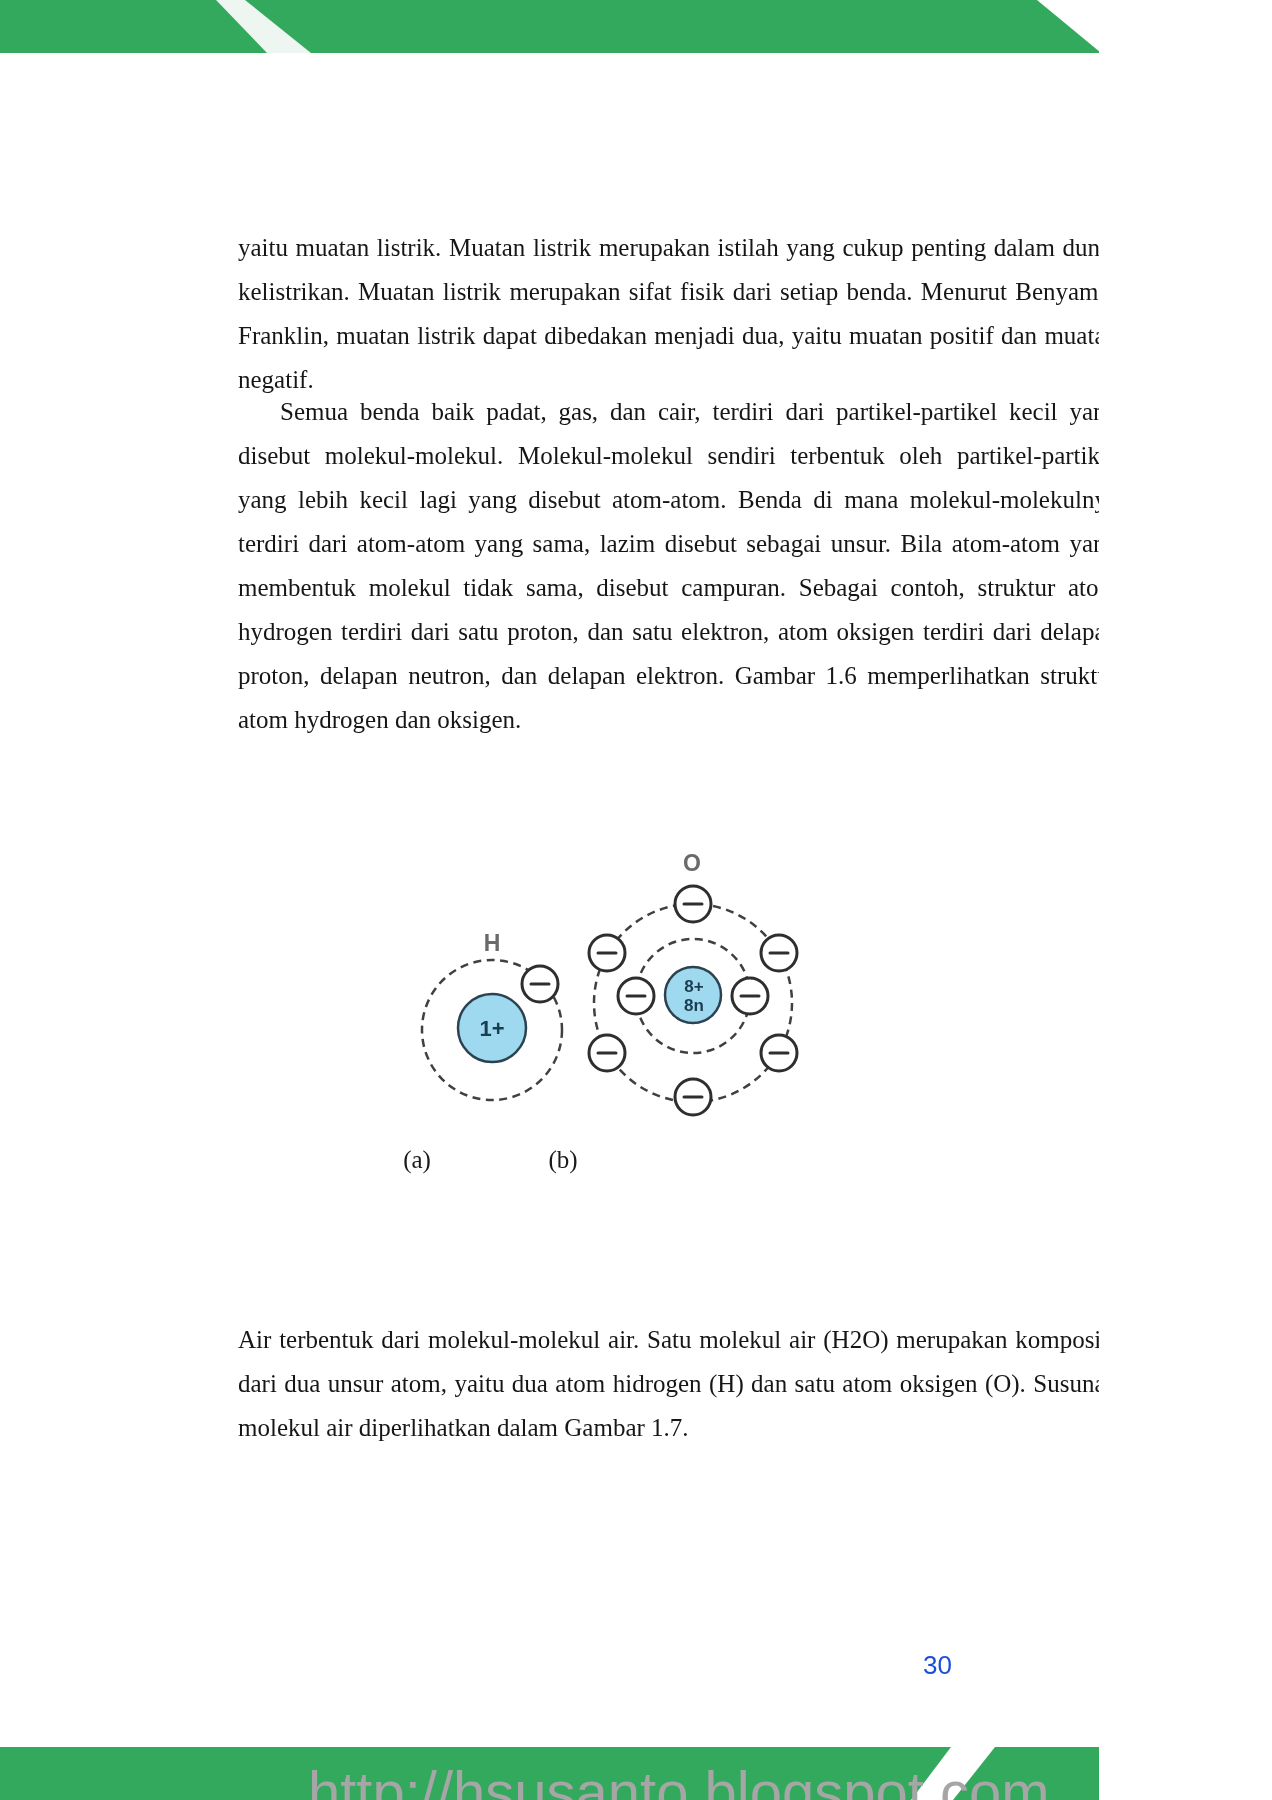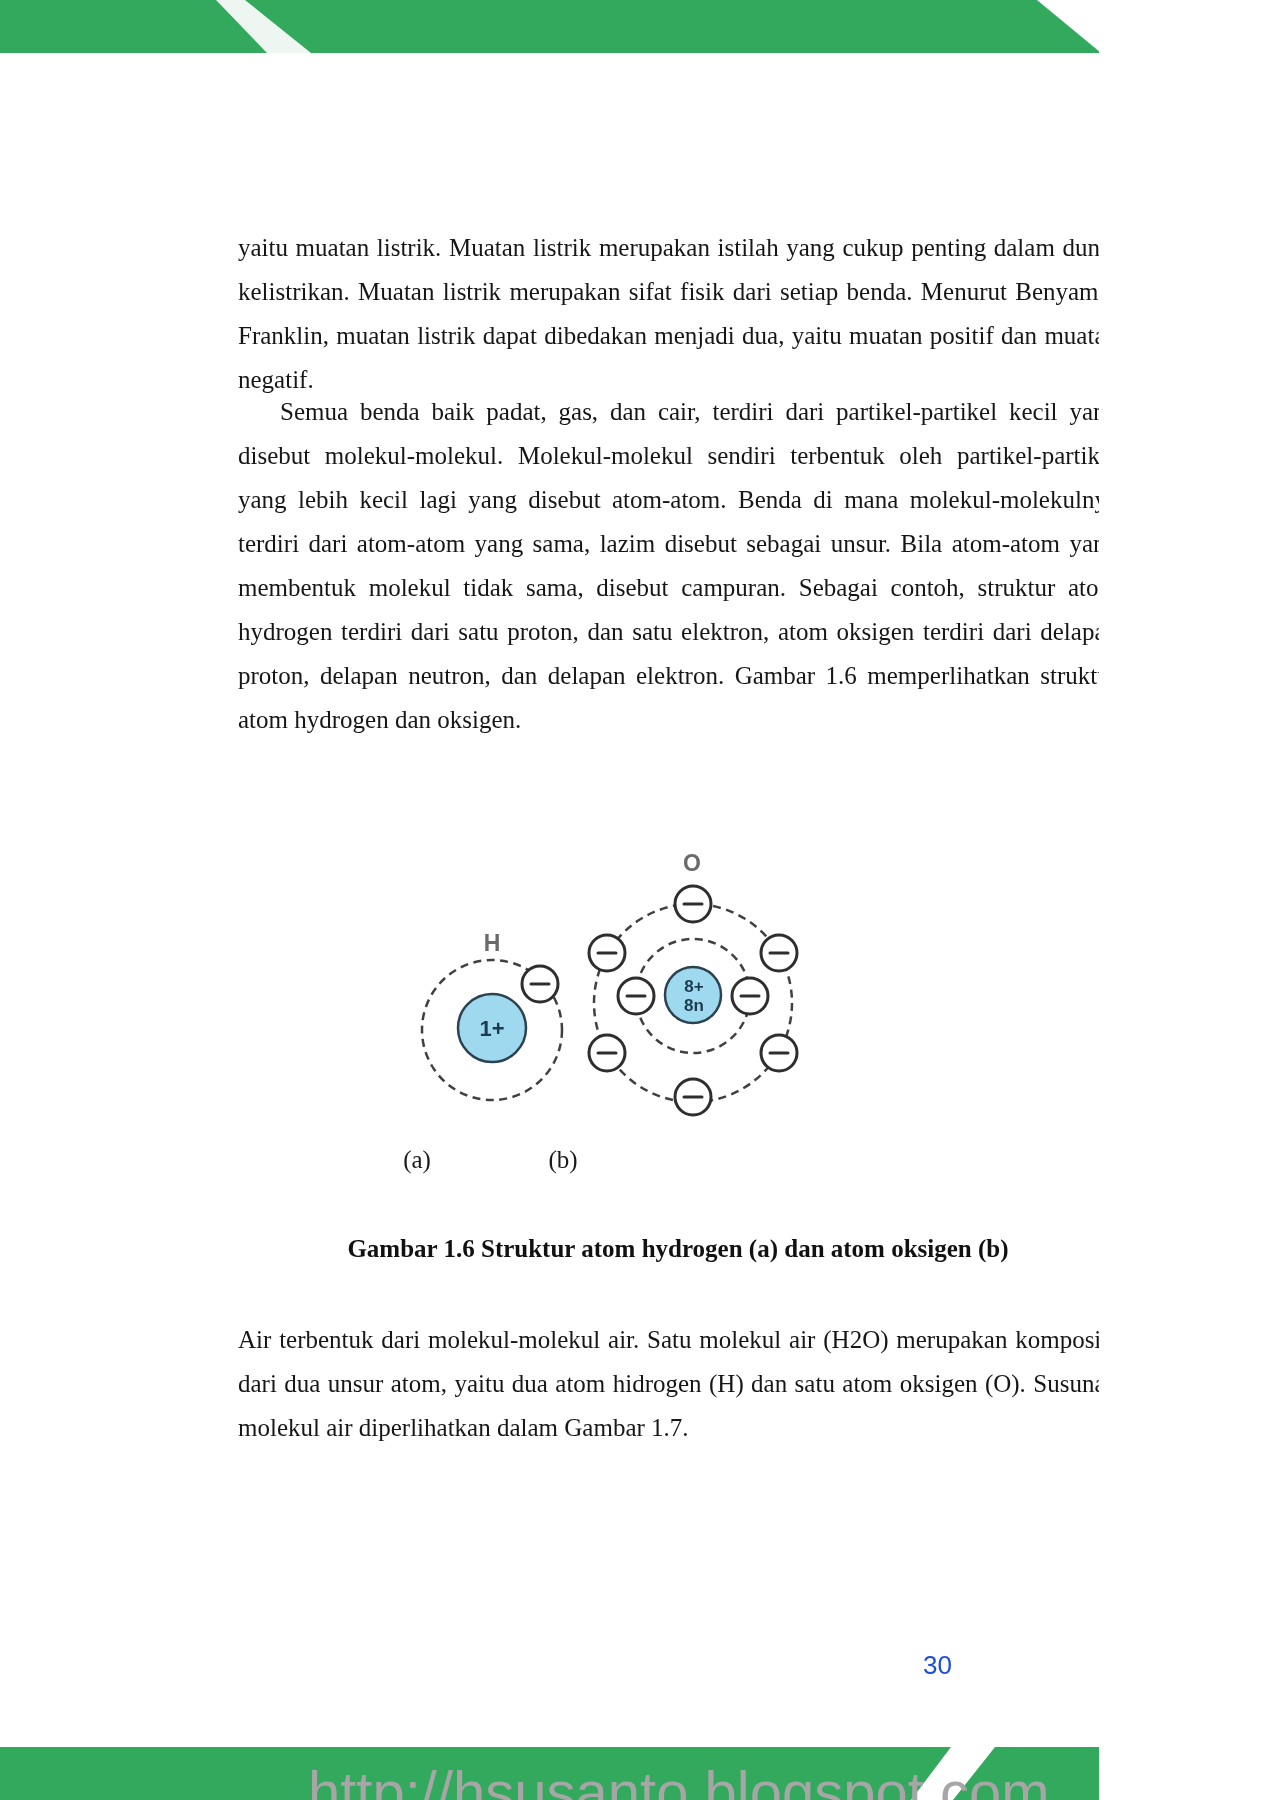--- a/index.html
+++ b/index.html
@@ -100,21 +100,20 @@
       <g class="electron">
         <circle cx="693" cy="1097" r="18"></circle>
           <line x1="684" y1="1097" x2="702" y2="1097"></line>
       </g>
     </g>
   </svg>
 
   <div class="sublabel label-a">(a)</div>
   <div class="sublabel label-b">(b)</div>
 
-  <p class="caption">Gambar 1.6 Struktur atom hydrogen (a) dan atom oksigen (b)</p>
 
   <div class="pagenum">30</div>
 
   <div class="watermark">http://hsusanto.blogspot.com</div>
 
   <svg class="deco deco-bottom" width="1272" height="60" viewBox="0 0 1272 60">
     <polygon points="0,7 951,7 911,60 0,60" fill="#32a95c"></polygon>
     <polygon points="995,7 1100,7 1201,60 953,60" fill="#32a95c"></polygon>
   </svg>
 

